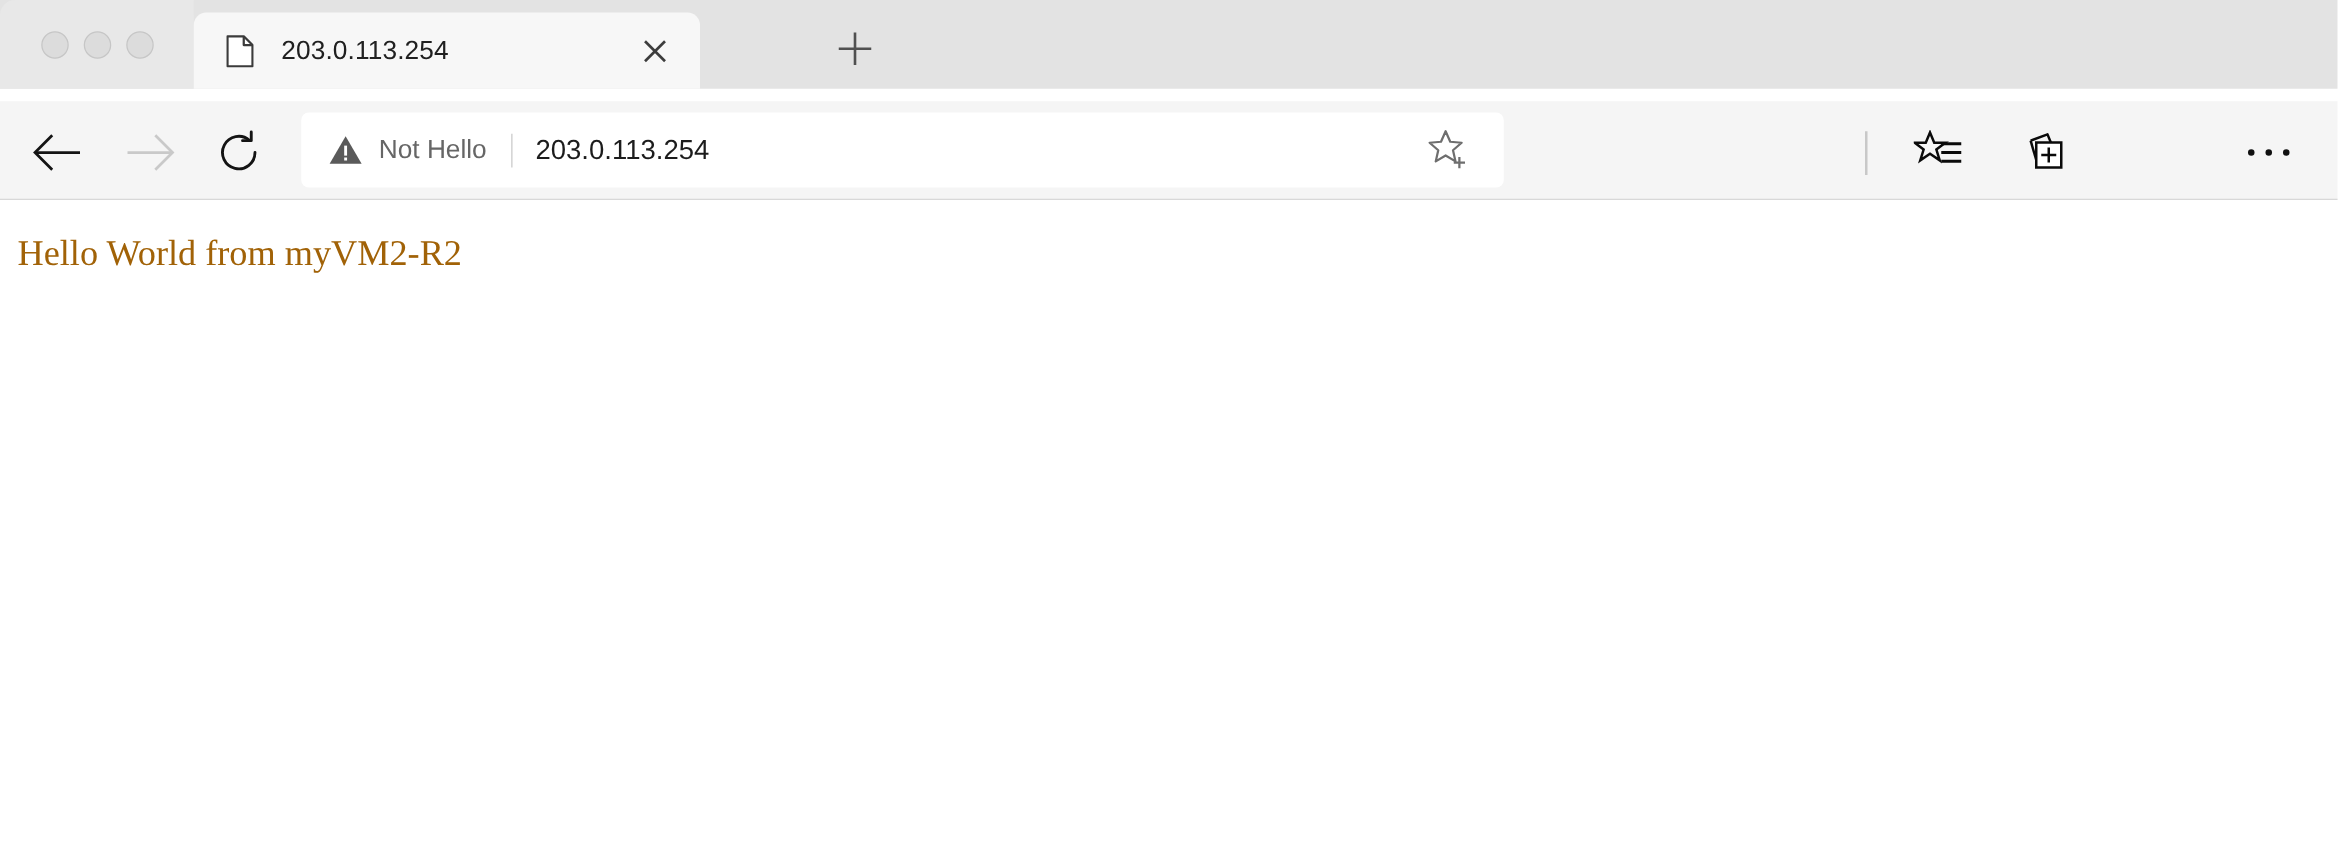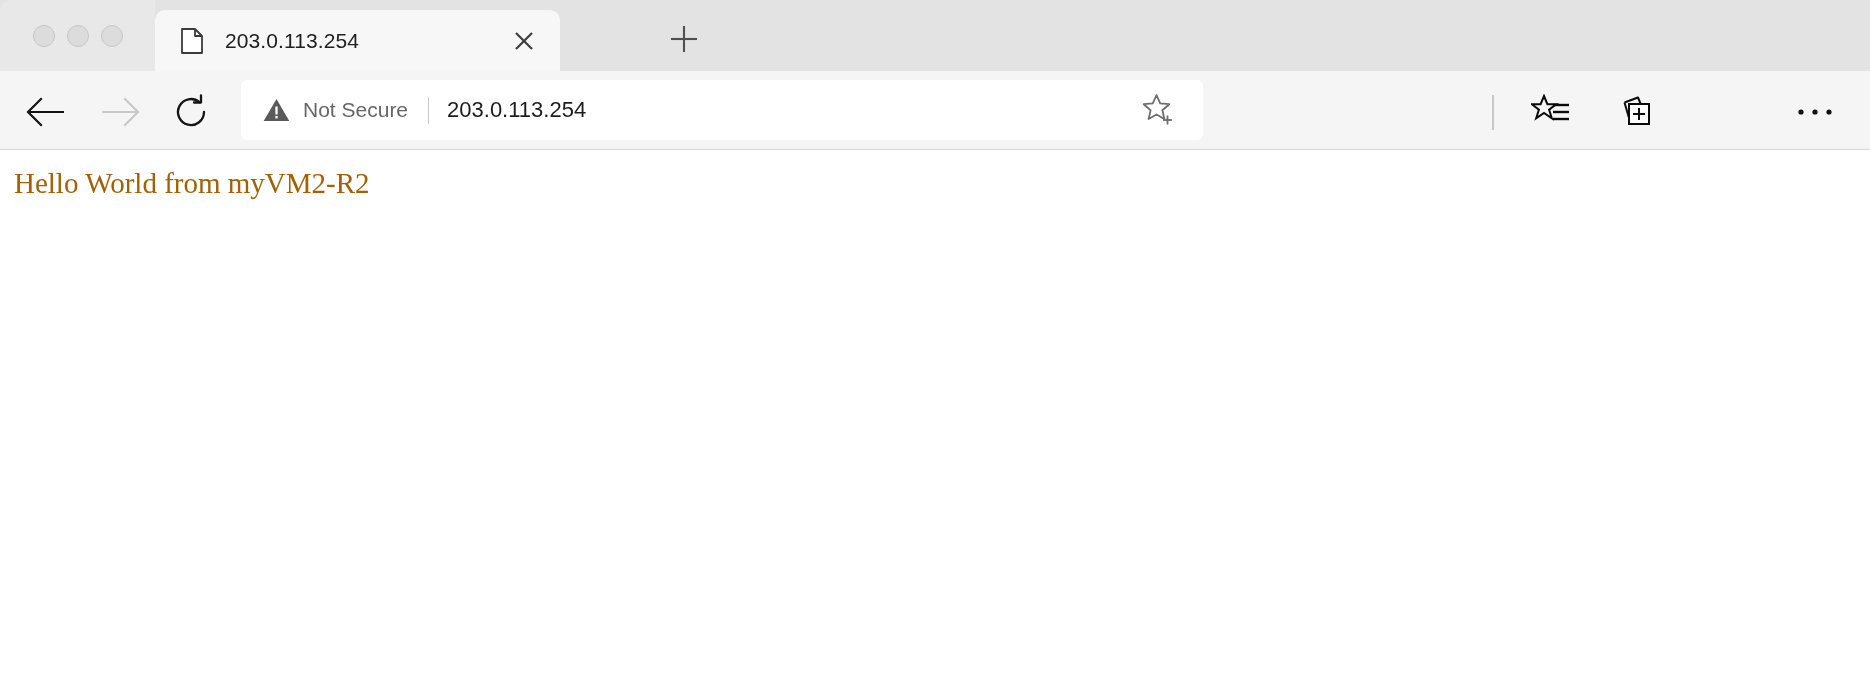--- a/index.html
+++ b/index.html
@@ -16,20 +16,21 @@
     -webkit-font-smoothing: antialiased;
   }
 
   .browser-window {
     position: relative;
     width: 1870px;
     height: 686px;
     background: #ffffff;
     display: flex;
     flex-direction: column;
+    gap: 10px;
   }
 
   
   .tab-strip {
     position: relative;
     height: 71px;
     background: #e3e3e3;
     flex: 0 0 auto;
   }
 
@@ -291,21 +292,21 @@
 
     <div class="address-bar">
       <span class="security-chip">
         <span class="warning-icon">
           <svg width="27" height="24" viewBox="0 0 27 24" xmlns="http://www.w3.org/2000/svg">
             <path d="M13.5 1 L26.3 23 H0.7 Z" fill="#5a5a5a"></path>
             <rect x="12.35" y="8.5" width="2.3" height="8" fill="#ffffff"></rect>
             <rect x="12.35" y="18" width="2.3" height="2.4" fill="#ffffff"></rect>
           </svg>
         </span>
-        <span class="security-text">Not Secure</span>
+        <span class="security-text">Not Hello</span>
       </span>
       <span class="addr-divider"></span>
       <span class="url-text" title="203.0.113.254">203.0.113.254</span>
       <span class="favorite-add">
         <svg width="34" height="34" viewBox="0 0 34 34" xmlns="http://www.w3.org/2000/svg">
           <path d="M14.5 2 L18.2 10.4 L27.3 11.2 L20.4 17.2 L22.4 26.1 L14.5 21.4 L6.6 26.1 L8.6 17.2 L1.7 11.2 L10.8 10.4 Z" fill="none" stroke="#6e6e6e" stroke-width="1.8" stroke-linejoin="round"></path>
           <line x1="25.5" y1="22.5" x2="25.5" y2="31.5" stroke="#6e6e6e" stroke-width="1.8"></line>
           <line x1="21" y1="27" x2="30" y2="27" stroke="#6e6e6e" stroke-width="1.8"></line>
         </svg>
       </span>

